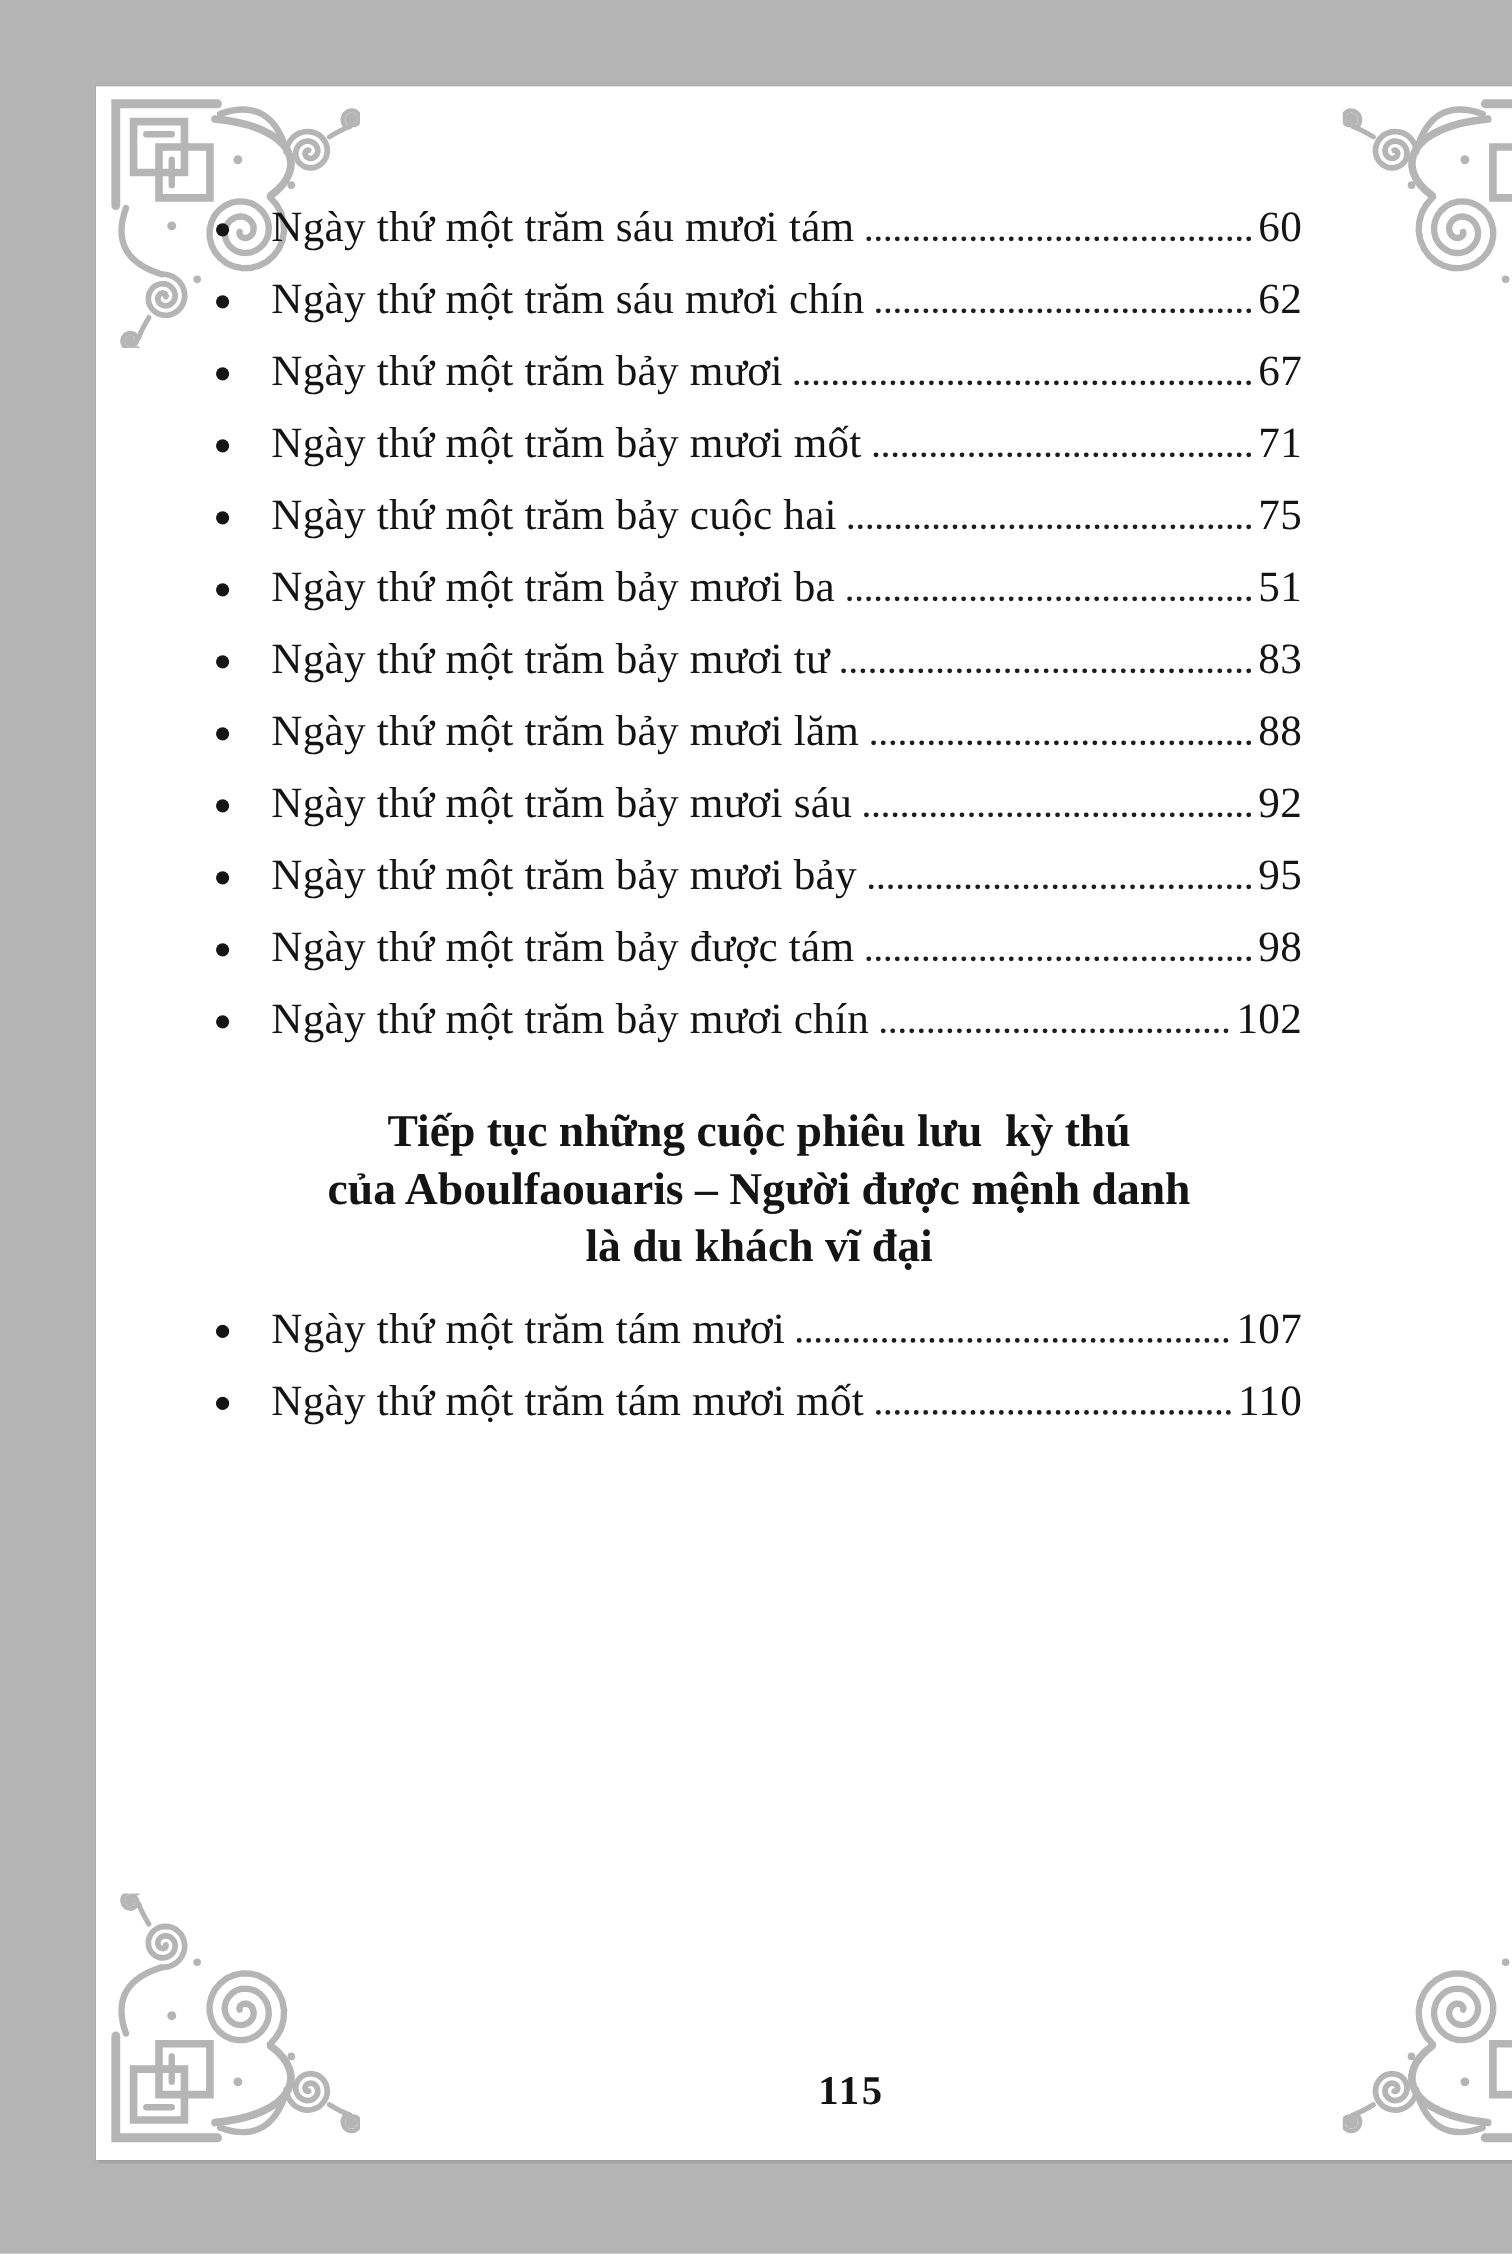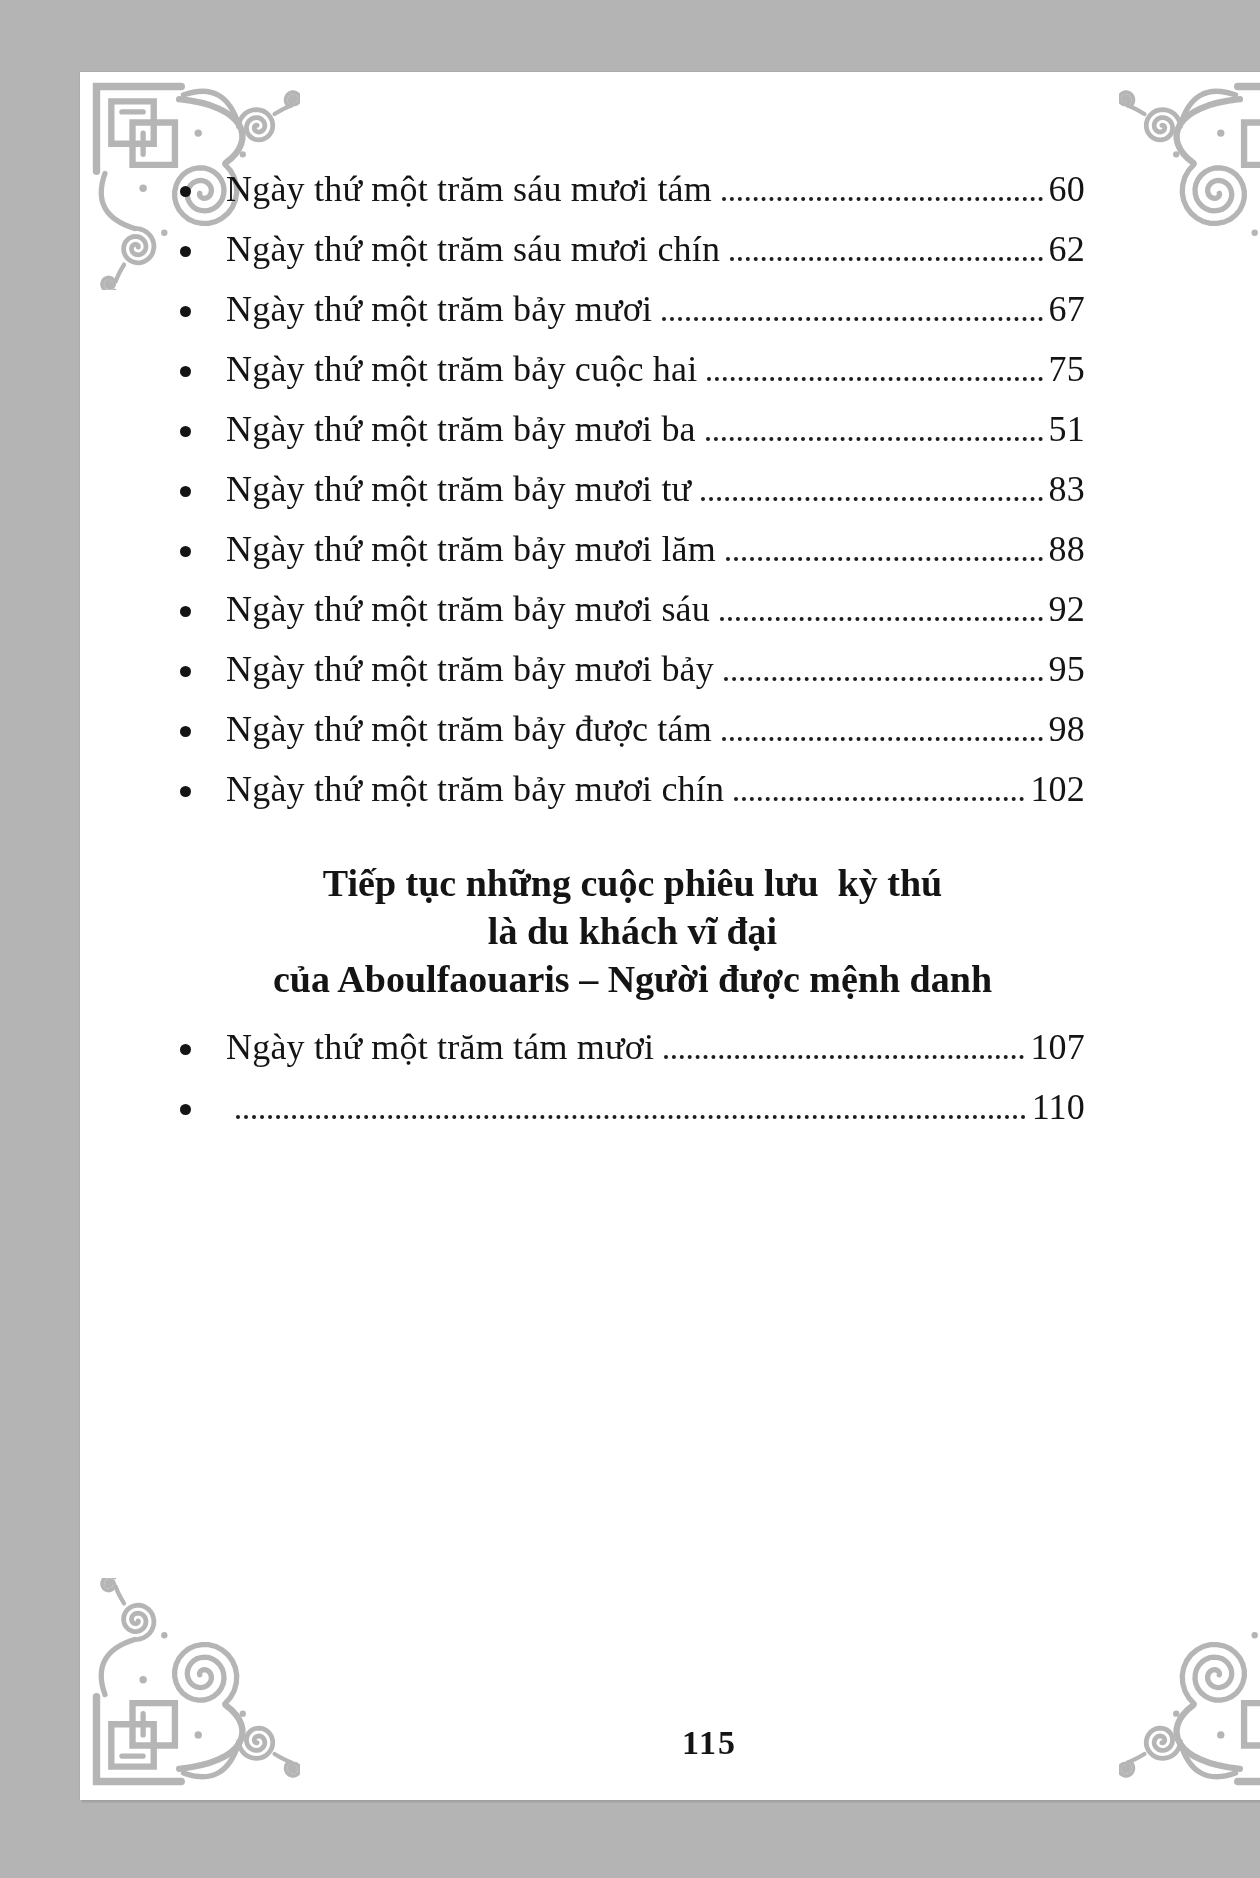--- a/index.html
+++ b/index.html
@@ -191,20 +191,26 @@
           <span class="pageno">62</span>
         </li>
         <li class="toc-row">
           <span class="bullet"></span>
           <span class="label">Ngày thứ một trăm bảy mươi</span>
           <span class="leader"></span>
           <span class="pageno">67</span>
         </li>
         <li class="toc-row">
           <span class="bullet"></span>
+          <span class="label">Ngày thứ một trăm bảy mươi mốt</span>
+          <span class="leader"></span>
+          <span class="pageno">71</span>
+        </li>
+        <li class="toc-row">
+          <span class="bullet"></span>
           <span class="label">Ngày thứ một trăm bảy cuộc hai</span>
           <span class="leader"></span>
           <span class="pageno">75</span>
         </li>
         <li class="toc-row">
           <span class="bullet"></span>
           <span class="label">Ngày thứ một trăm bảy mươi ba</span>
           <span class="leader"></span>
           <span class="pageno">51</span>
         </li>
@@ -241,33 +247,34 @@
         <li class="toc-row">
           <span class="bullet"></span>
           <span class="label">Ngày thứ một trăm bảy mươi chín</span>
           <span class="leader"></span>
           <span class="pageno">102</span>
         </li>
       </ul>
 
     <h2 class="section-heading">
       <span class="hl">Tiếp tục những cuộc phiêu lưu  kỳ thú</span>
+      <span class="hl">của Aboulfaouaris – Người được mệnh danh</span>
       <span class="hl">là du khách vĩ đại</span>
-      <span class="hl">của Aboulfaouaris – Người được mệnh danh</span>
     </h2>
 
     <ul class="toc bottom" id="toc-bottom">
         <li class="toc-row">
           <span class="bullet"></span>
           <span class="label">Ngày thứ một trăm tám mươi</span>
           <span class="leader"></span>
           <span class="pageno">107</span>
         </li>
         <li class="toc-row">
           <span class="bullet"></span>
+          <span class="label">Ngày thứ một trăm tám mươi mốt</span>
           <span class="leader"></span>
           <span class="pageno">110</span>
         </li>
       </ul>
   </div>
 
   <div class="folio">115</div>
 </div>
 
 </body></html>

